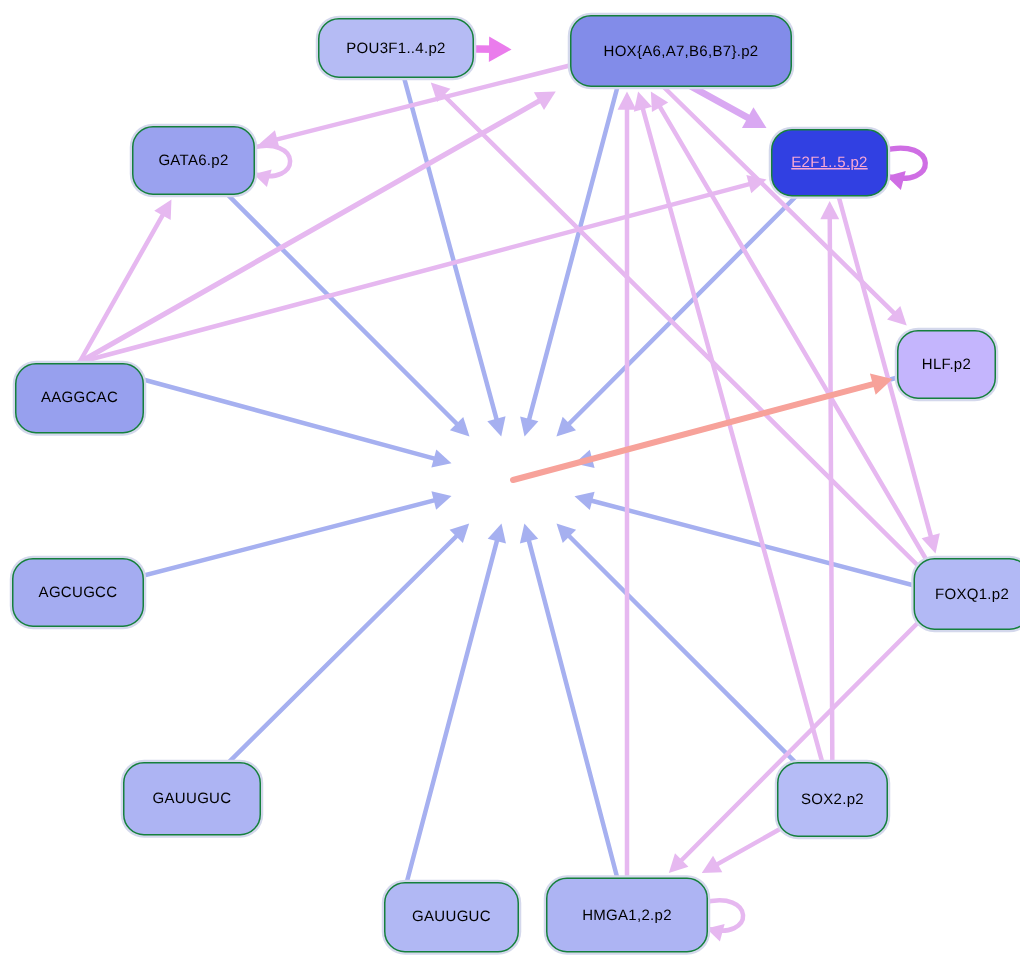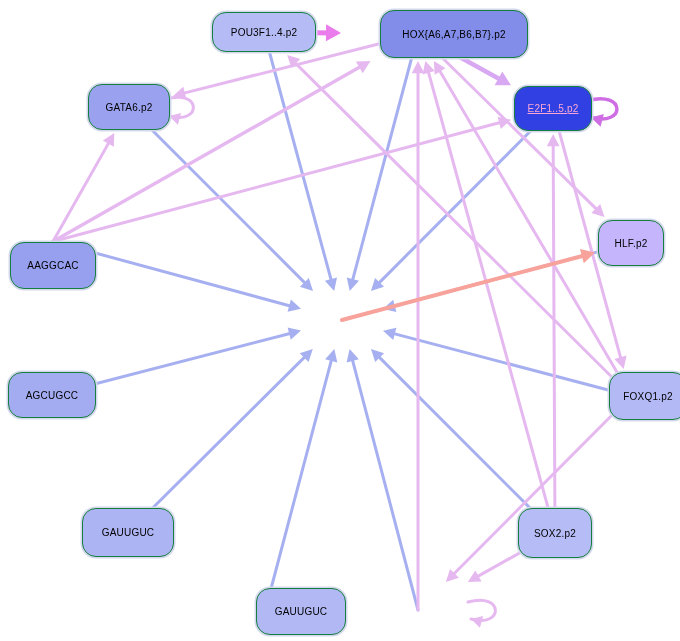--- a/index.html
+++ b/index.html
@@ -187,13 +187,16 @@
     </div>
     <div class="node" style="left: 82px; top: 508px; width: 92px; height: 49px; background: rgb(173, 180, 243); color: rgb(0, 0, 0);">
       <span class="lbl">GAUUGUC</span>
     </div>
     <div class="node" style="left: 518px; top: 508px; width: 74px; height: 50px; background: rgb(181, 188, 246); color: rgb(0, 0, 0);">
       <span class="lbl">SOX2.p2</span>
     </div>
     <div class="node" style="left: 220px; top: 588px; width: 90px; height: 47px; background: rgb(177, 184, 244); color: rgb(0, 0, 0); margin-left: 36px;">
       <span class="lbl">GAUUGUC</span>
     </div>
+    <div class="node" style="left: 364px; top: 585px; width: 108px; height: 50px; background: rgb(173, 180, 243); color: rgb(0, 0, 0);">
+      <span class="lbl">HMGA1,2.p2</span>
+    </div>
   </div>
 
 </body></html>

